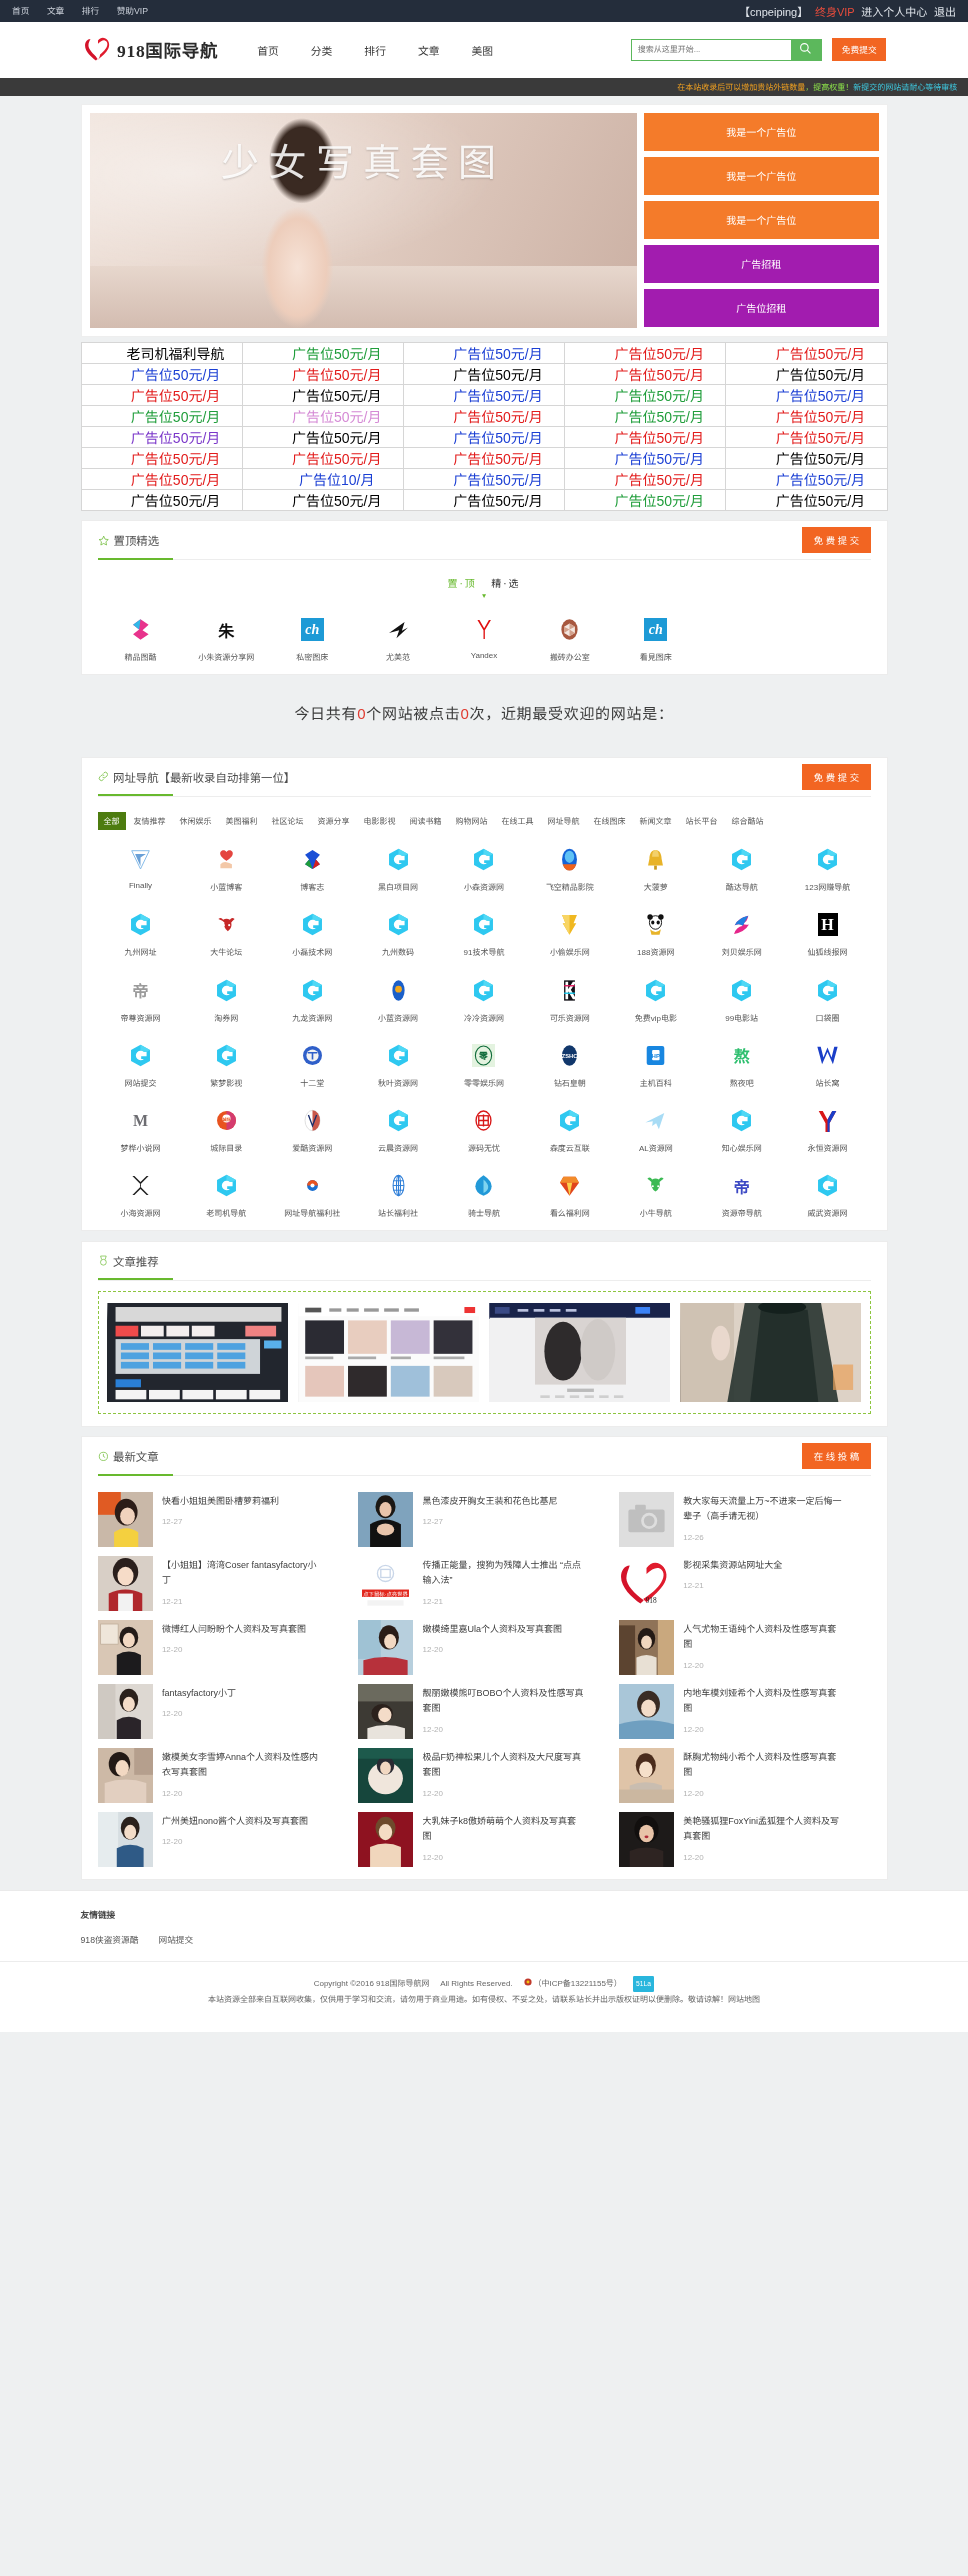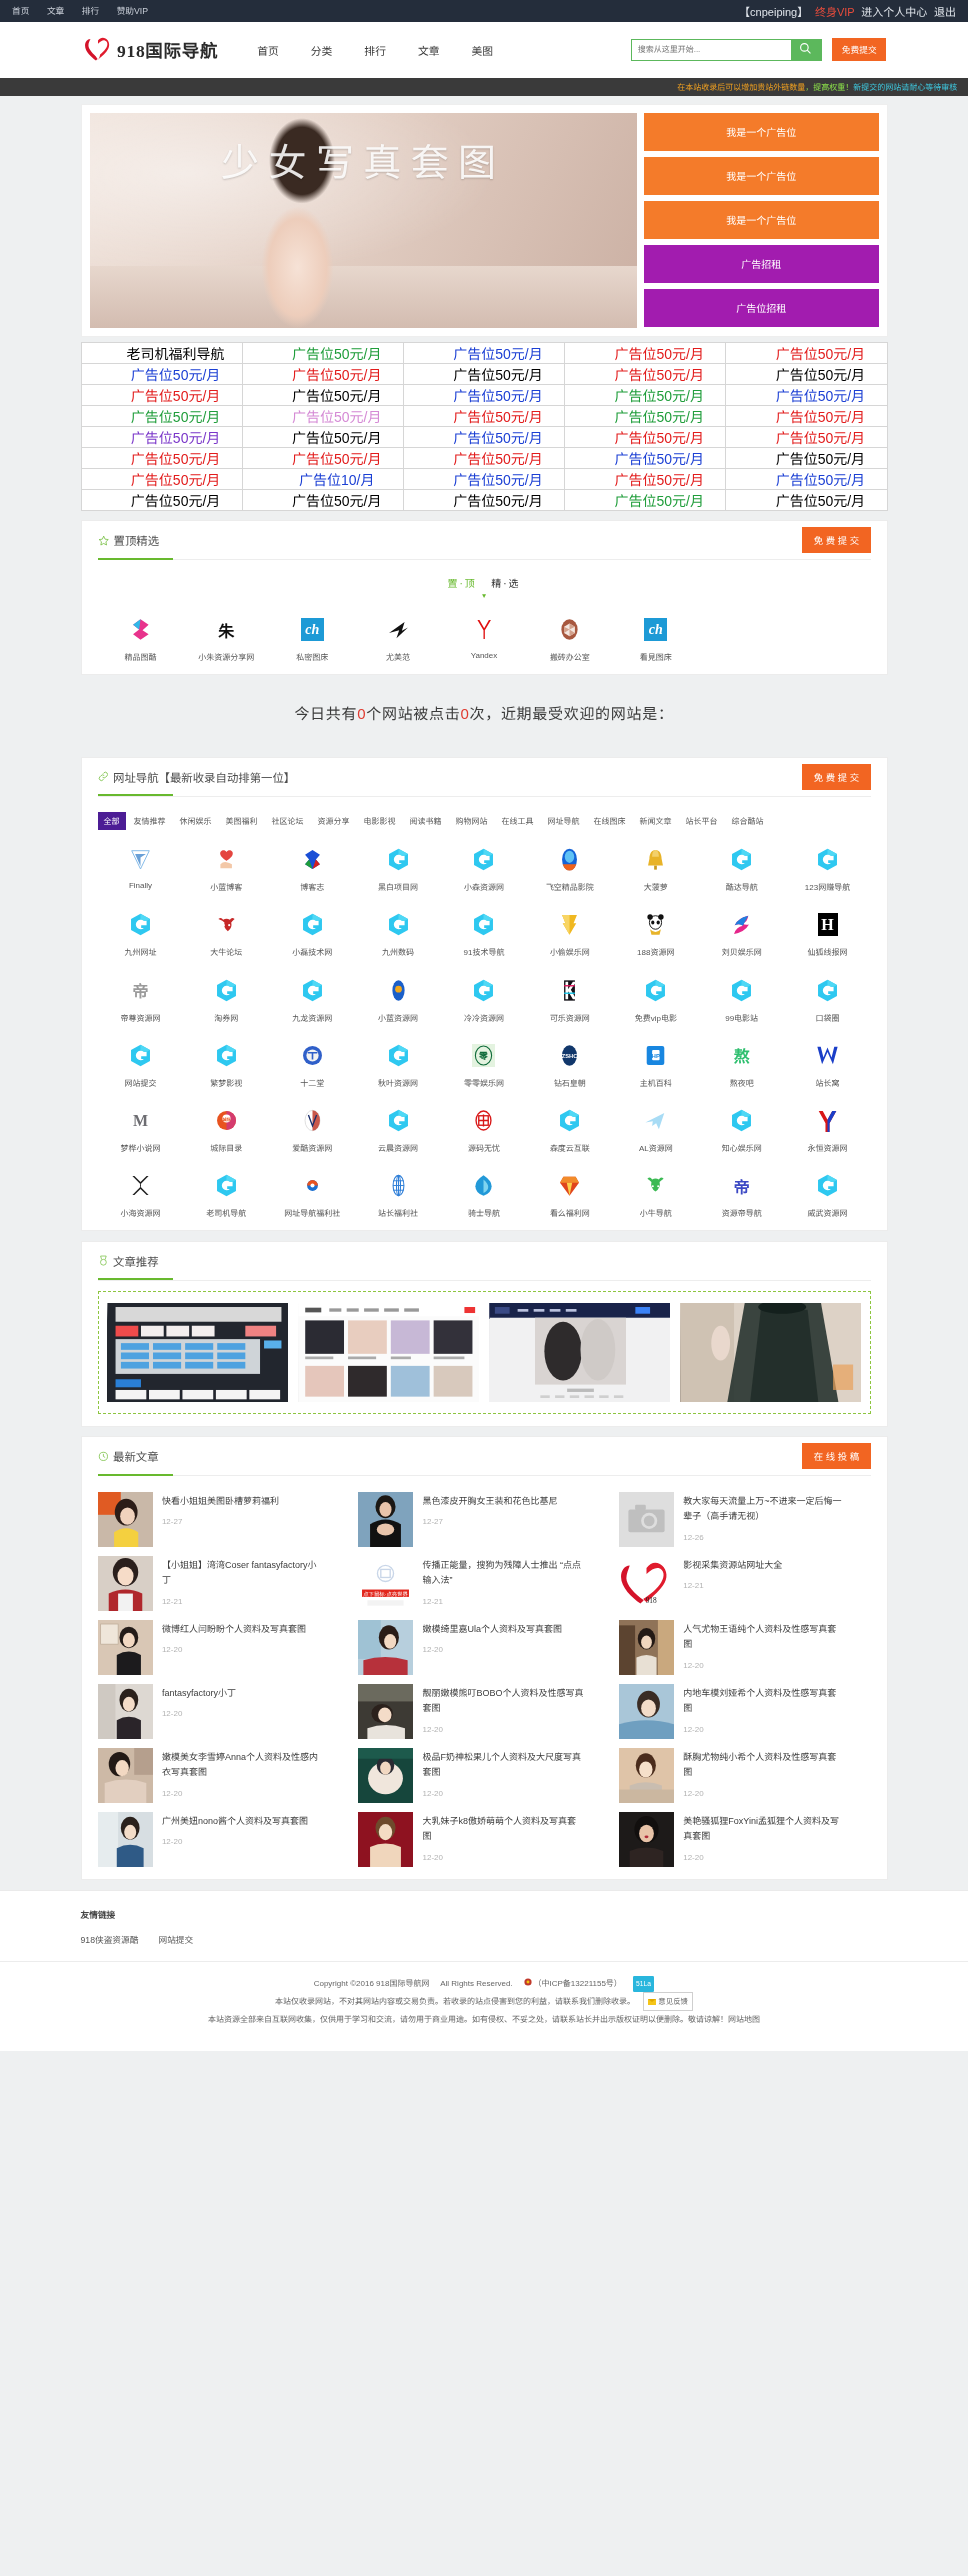--- a/index.html
+++ b/index.html
@@ -259,21 +259,21 @@
     gap: 2px;
     margin-top: 15px;
     flex-wrap: wrap;
   }
   .cats a {
     font-size: 8px;
     color: #575757;
     padding: 3.4px 6px;
     white-space: nowrap;
   }
-  .cats a.on { background: #4c1d95; color: #fff; }
+  .cats a.on { background: #4d7c0f; color: #fff; }
 
   
   .recbox {
     border: 1.3px dashed #8dc63f;
     padding: 10.8px 8px;
     margin-top: 10.8px;
     display: flex;
     gap: 9.4px;
     justify-content: space-between;
   }
@@ -1519,23 +1519,16 @@
         <svg width="8" height="8" viewBox="0 0 12 12">
             <circle cx="6" cy="6" r="5.4" fill="#c0392b"></circle>
             <circle cx="6" cy="6" r="2.2" fill="#f1c40f"></circle>
           </svg>
       </span>
       <span>（中ICP备13221155号）</span>
     </span>
     <span class="badge-51la">51La</span>
   </div>
   <div>
-    <span>本站仅收录网站，不对其网站内容或交易负责。若收录的站点侵害到您的利益，请联系我们删除收录。</span>
-    <span class="feedback">
-      <span class="env"></span>
-      <span>意见反馈</span>
-    </span>
-  </div>
-  <div>
     <span>本站资源全部来自互联网收集，仅供用于学习和交流，请勿用于商业用途。如有侵权、不妥之处，请联系站长并出示版权证明以便删除。敬请谅解！</span><a>网站地图</a>
   </div>
 </div>
 
 
 </body></html>

